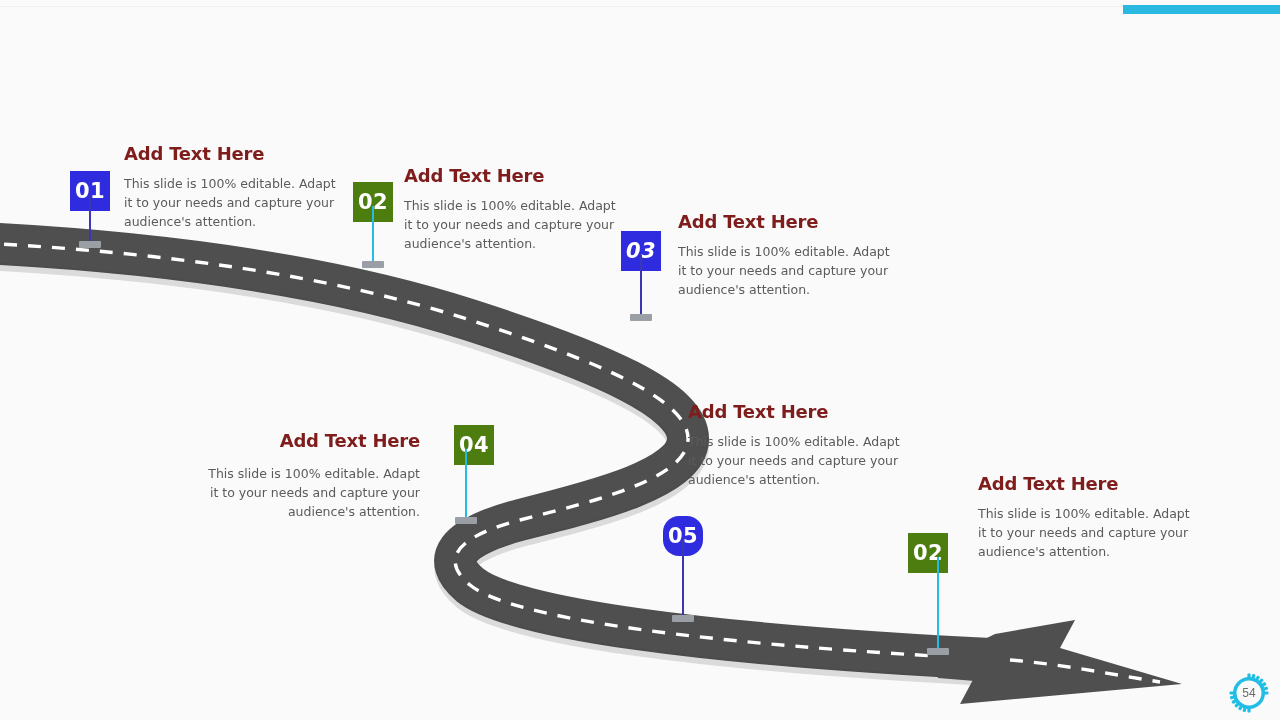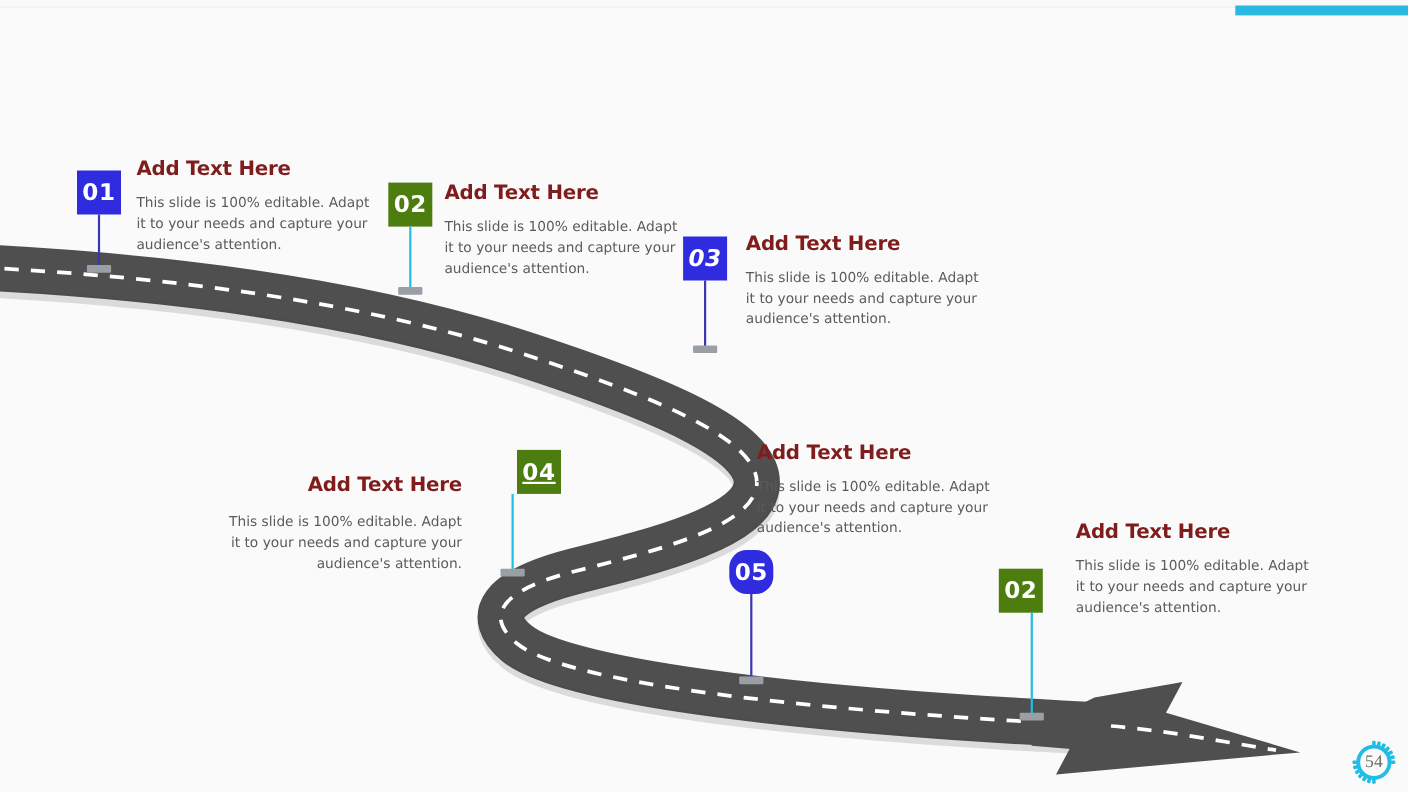--- a/index.html
+++ b/index.html
@@ -63,20 +63,21 @@
     position: absolute;
     width: 40px; height: 40px;
     display: flex;
     align-items: center;
     justify-content: center;
     font-size: 21px;
     font-weight: 700;
     color: #ffffff;
     font-family: "DejaVu Sans", sans-serif;
     letter-spacing: 0.5px;
+    margin-top: 16px;
   }
   .badge.blue  { background: #2f2ce0; }
   .badge.cyan  { background: #4d7c0f; }
 
   .connector {
     position: absolute;
     width: 2px;
   }
   .connector.blue { background: #3b37b0; }
   .connector.cyan { background: #21bde4; }
@@ -112,23 +113,23 @@
     left: 1229px; top: 673px;
     width: 40px; height: 40px;
   }
   .page-gear .num {
     position: absolute;
     left: 0; top: 0;
     width: 40px; height: 40px;
     display: flex;
     align-items: center;
     justify-content: center;
-    font-size: 16px;
+    font-size: 12px;
     color: #6b6b6b;
-    font-family: Liberation Serif, serif;
+    font-family: Liberation Sans, sans-serif;
   }
 </style>
 </head>
 <body>
 
 <div id="slide">
 
   <div class="top-rule"></div>
   <div class="top-accent"></div>
 
@@ -209,21 +210,21 @@
     <div class="badge blue" style="left:621px; top:215px;font-style:italic;">
       <span>03</span>
     </div>
     <div class="connector blue" style="left:640px; top:255px; height:63px;"></div>
     <div class="post-plate" style="left:630px; top:314px;"></div>
     <div class="step-head" style="left:678px; top:211px;">Add Text Here</div>
     <div class="step-body" style="left:678px; top:242px; width:216px;">This slide is 100% editable. Adapt it to your needs and capture your audience's attention.</div>
   </div>
 
   <div class="step">
-    <div class="badge cyan" style="left:470px; top:409px;text-decoration:underline;">
+    <div class="badge cyan" style="left:454px; top:409px;">
       <span>04</span>
     </div>
     <div class="connector cyan" style="left:465px; top:449px; height:72px;"></div>
     <div class="post-plate" style="left:455px; top:517px;"></div>
     <div class="step-head right-align" style="left:205px; top:430px; width:215px;">Add Text Here</div>
     <div class="step-body right-align" style="left:204px; top:464px; width:216px;">This slide is 100% editable. Adapt it to your needs and capture your audience's attention.</div>
   </div>
 
   <div class="step">
     <div class="badge blue" style="left:663px; top:500px;border-radius:16px;">

